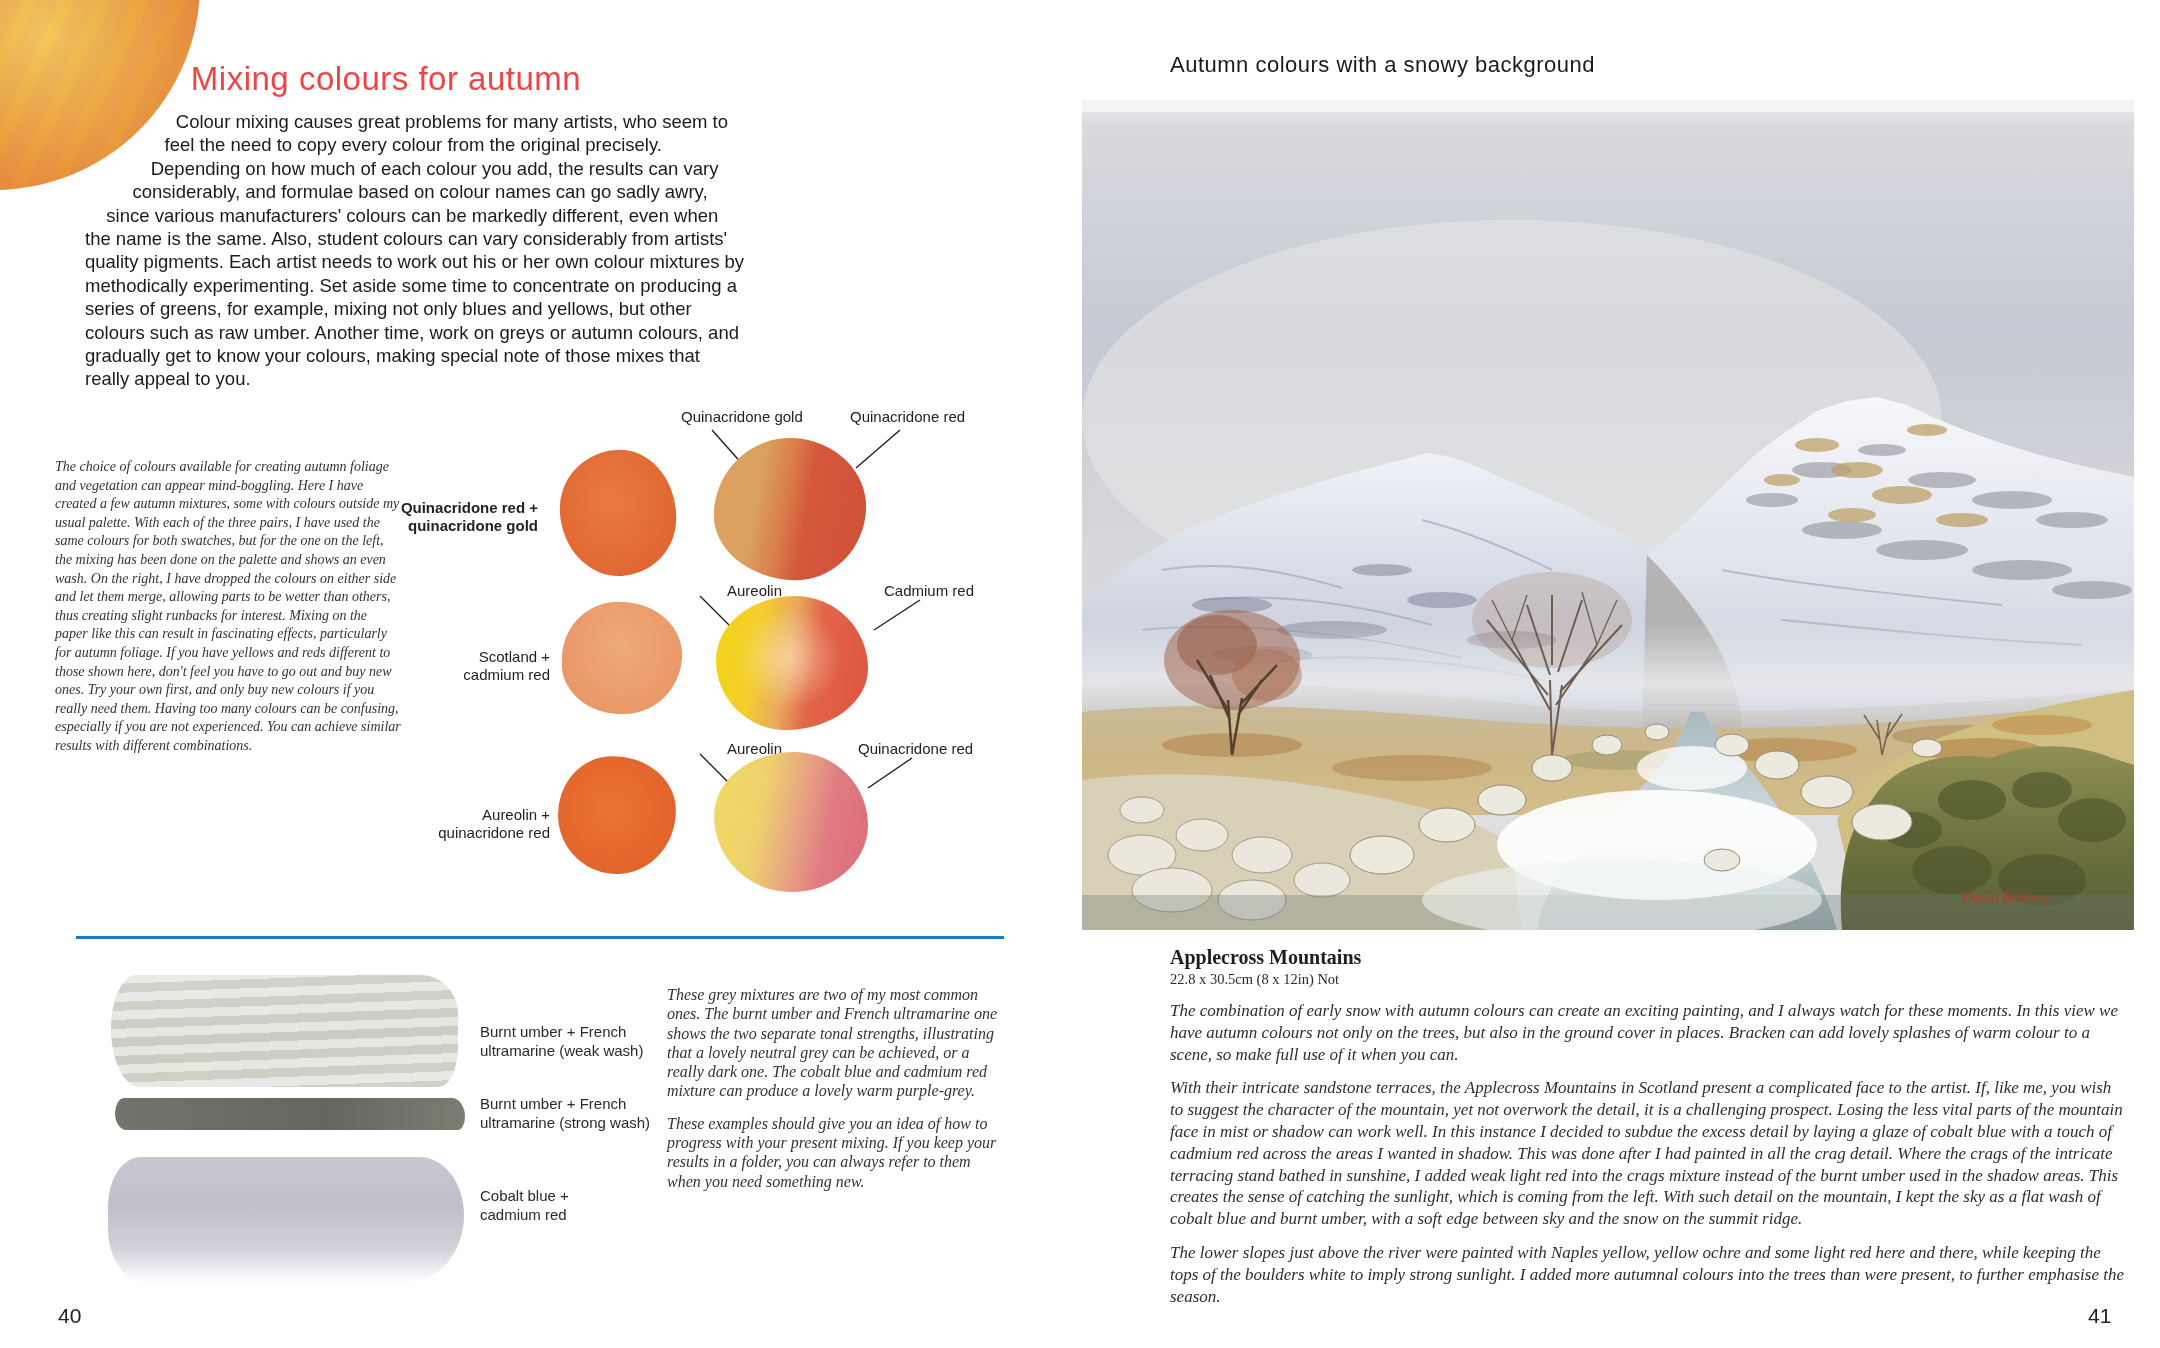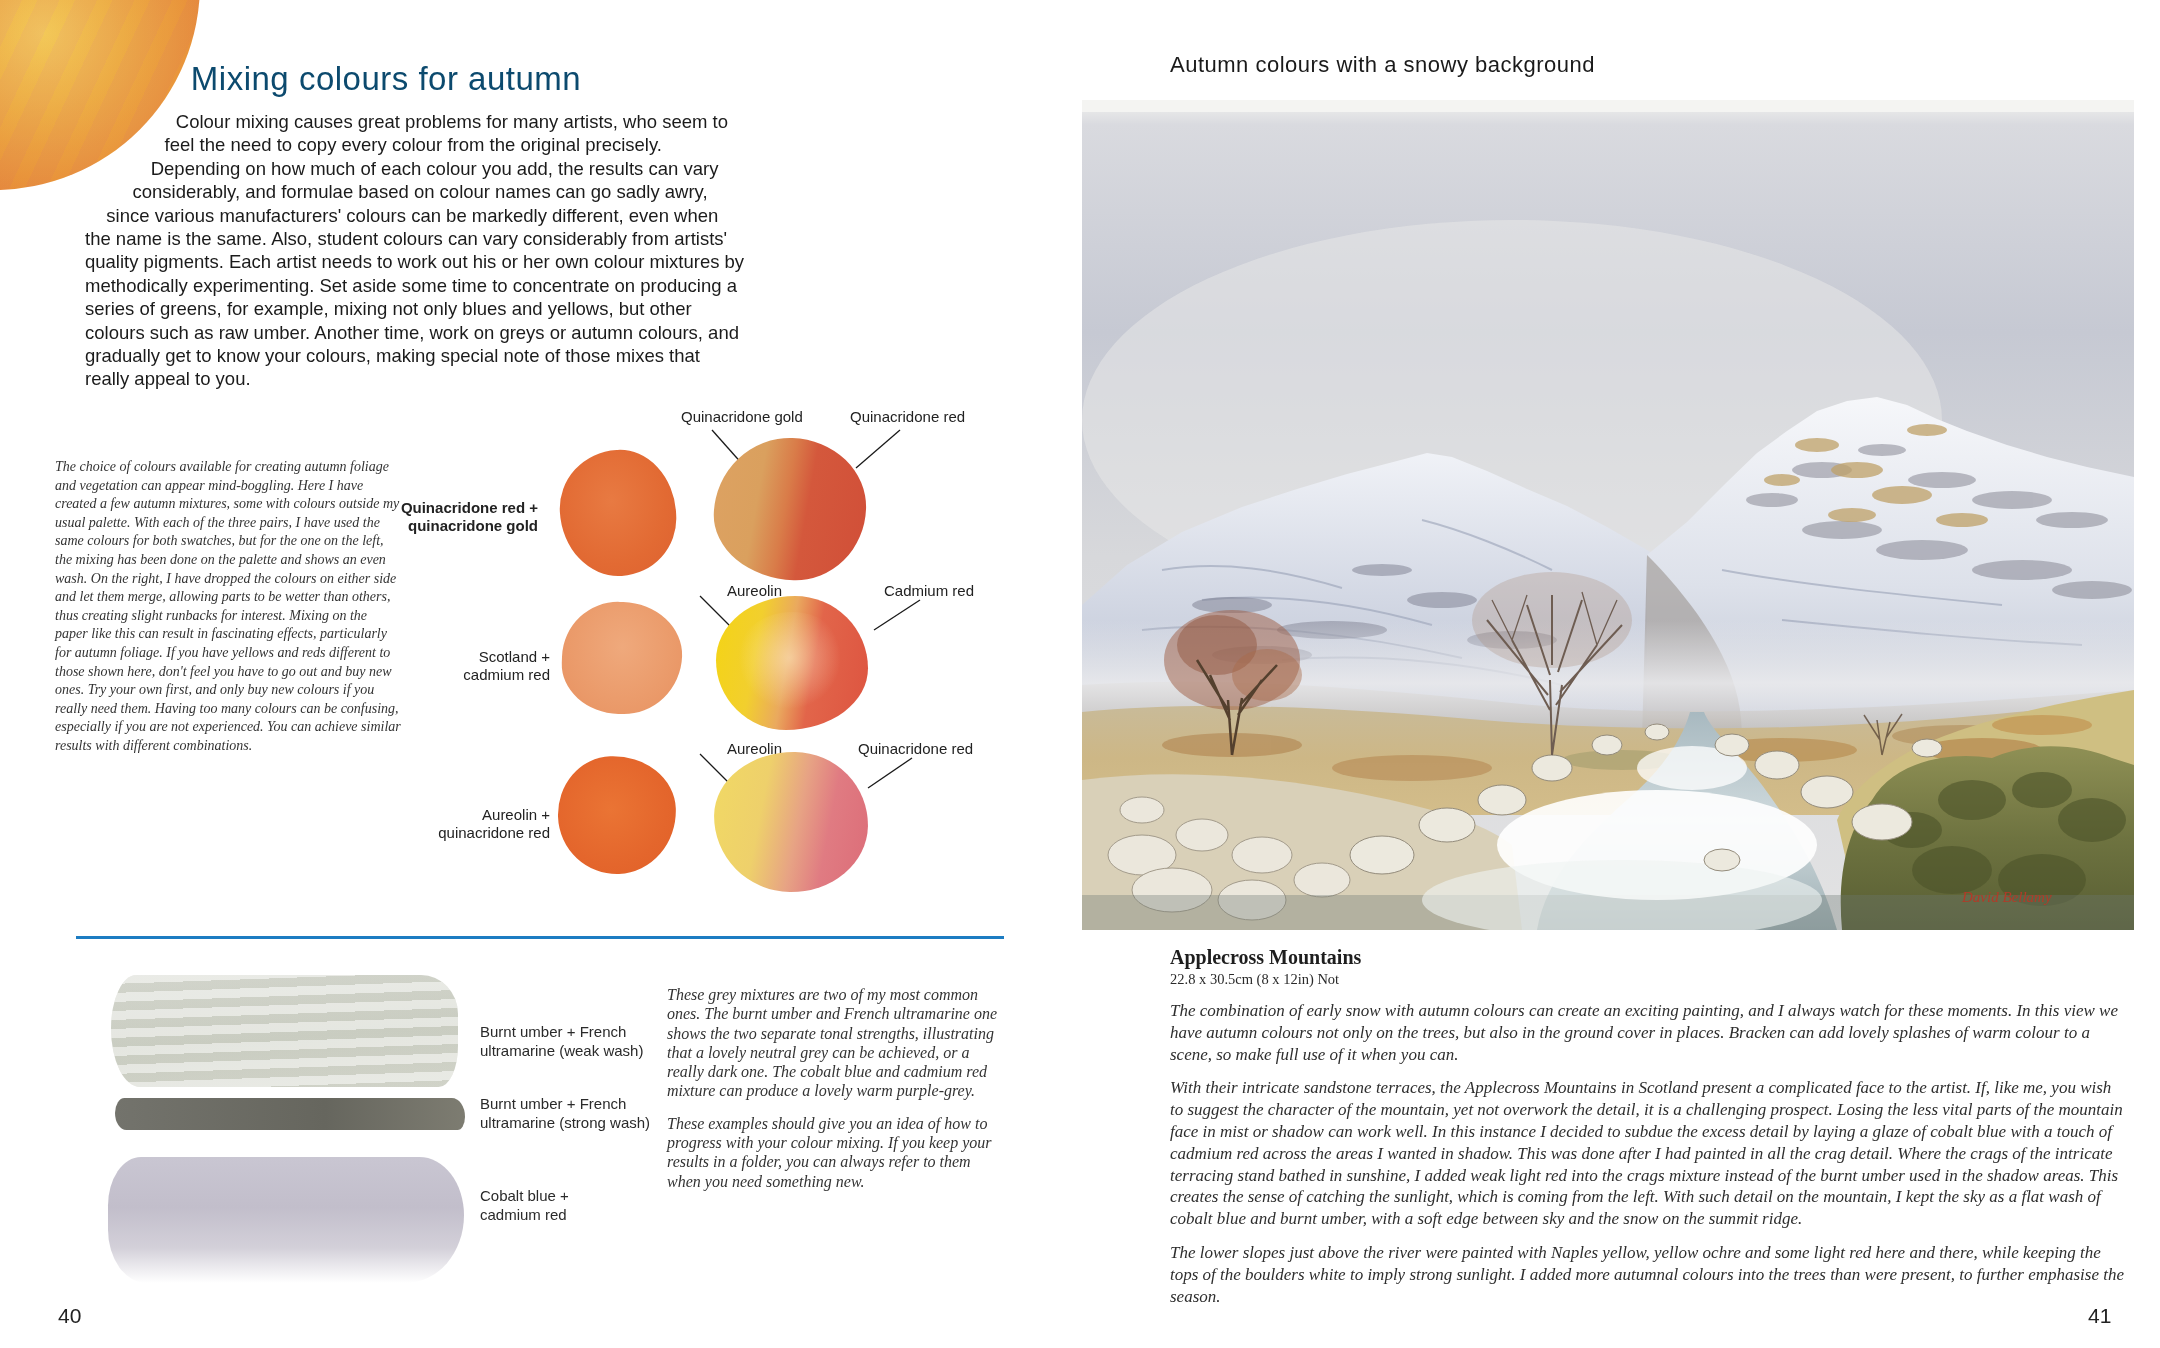--- a/index.html
+++ b/index.html
@@ -21,21 +21,21 @@
     content:"";position:absolute;inset:0;border-radius:50%;
     background:repeating-linear-gradient(115deg, rgba(250,220,100,.28) 0 14px, rgba(224,110,50,.12) 14px 34px);
     mix-blend-mode:multiply;
   }
   .intro-block{left:85px;top:52px;width:662px;}
   .shape-float{
     float:left;width:120px;height:180px;
     shape-outside:polygon(0 0,108px 0,96px 45px,86px 70px,72px 95px,56px 120px,30px 145px,0 168px);
   }
   .left-title{
-    font-size:33px;font-weight:400;letter-spacing:.5px;margin:8px 0 12px 0;color:#0c4a6e;
+    font-size:33px;font-weight:400;letter-spacing:.5px;margin:8px 0 12px 0;color:#ef4444;
   }
   .intro-text{font-size:18.5px;line-height:23.4px;margin:0;color:#1b1b1b;}
 
   .side-caption{
     left:55px;top:458px;width:348px;
     font-size:14px;line-height:18.6px;
   }
 
   .pigment-label{font-size:15px;color:#222;white-space:nowrap;}
   .mix-label{font-size:15px;color:#222;text-align:right;line-height:18px;}
@@ -138,21 +138,21 @@
     <div class="wash wash-1"></div>
     <div class="wash wash-2"></div>
     <div class="wash wash-3"></div>
     <div class="wash-label" style="top:1022px;width:185px;">Burnt umber + French ultramarine (weak wash)</div>
     <div class="wash-label" style="top:1094px;width:195px;">Burnt umber + French ultramarine (strong wash)</div>
     <div class="wash-label" style="top:1186px;width:120px;">Cobalt blue + cadmium red</div>
   </div>
 
   <div class="abs grey-notes serif-it">
     <p>These grey mixtures are two of my most common ones. The burnt umber and French ultramarine one shows the two separate tonal strengths, illustrating that a lovely neutral grey can be achieved, or a really dark one. The cobalt blue and cadmium red mixture can produce a lovely warm purple-grey.</p>
-    <p>These examples should give you an idea of how to progress with your colour mixing. If you keep your results in a folder, you can always refer to them when you need something new.</p>
+    <p>These examples should give you an idea of how to progress with your present mixing. If you keep your results in a folder, you can always refer to them when you need something new.</p>
   </div>
 
   <div class="abs page-num" style="left:58px;top:1304px;">40</div>
 </div>
 
 <div class="abs" style="left:1080px;top:0;width:1080px;height:1348px;">
 
   <h1 class="abs right-title" style="left:90px;top:52px;margin:0;font-weight:400;">Autumn colours with a snowy background</h1>
 
   <div class="abs painting" style="left:2px;">

